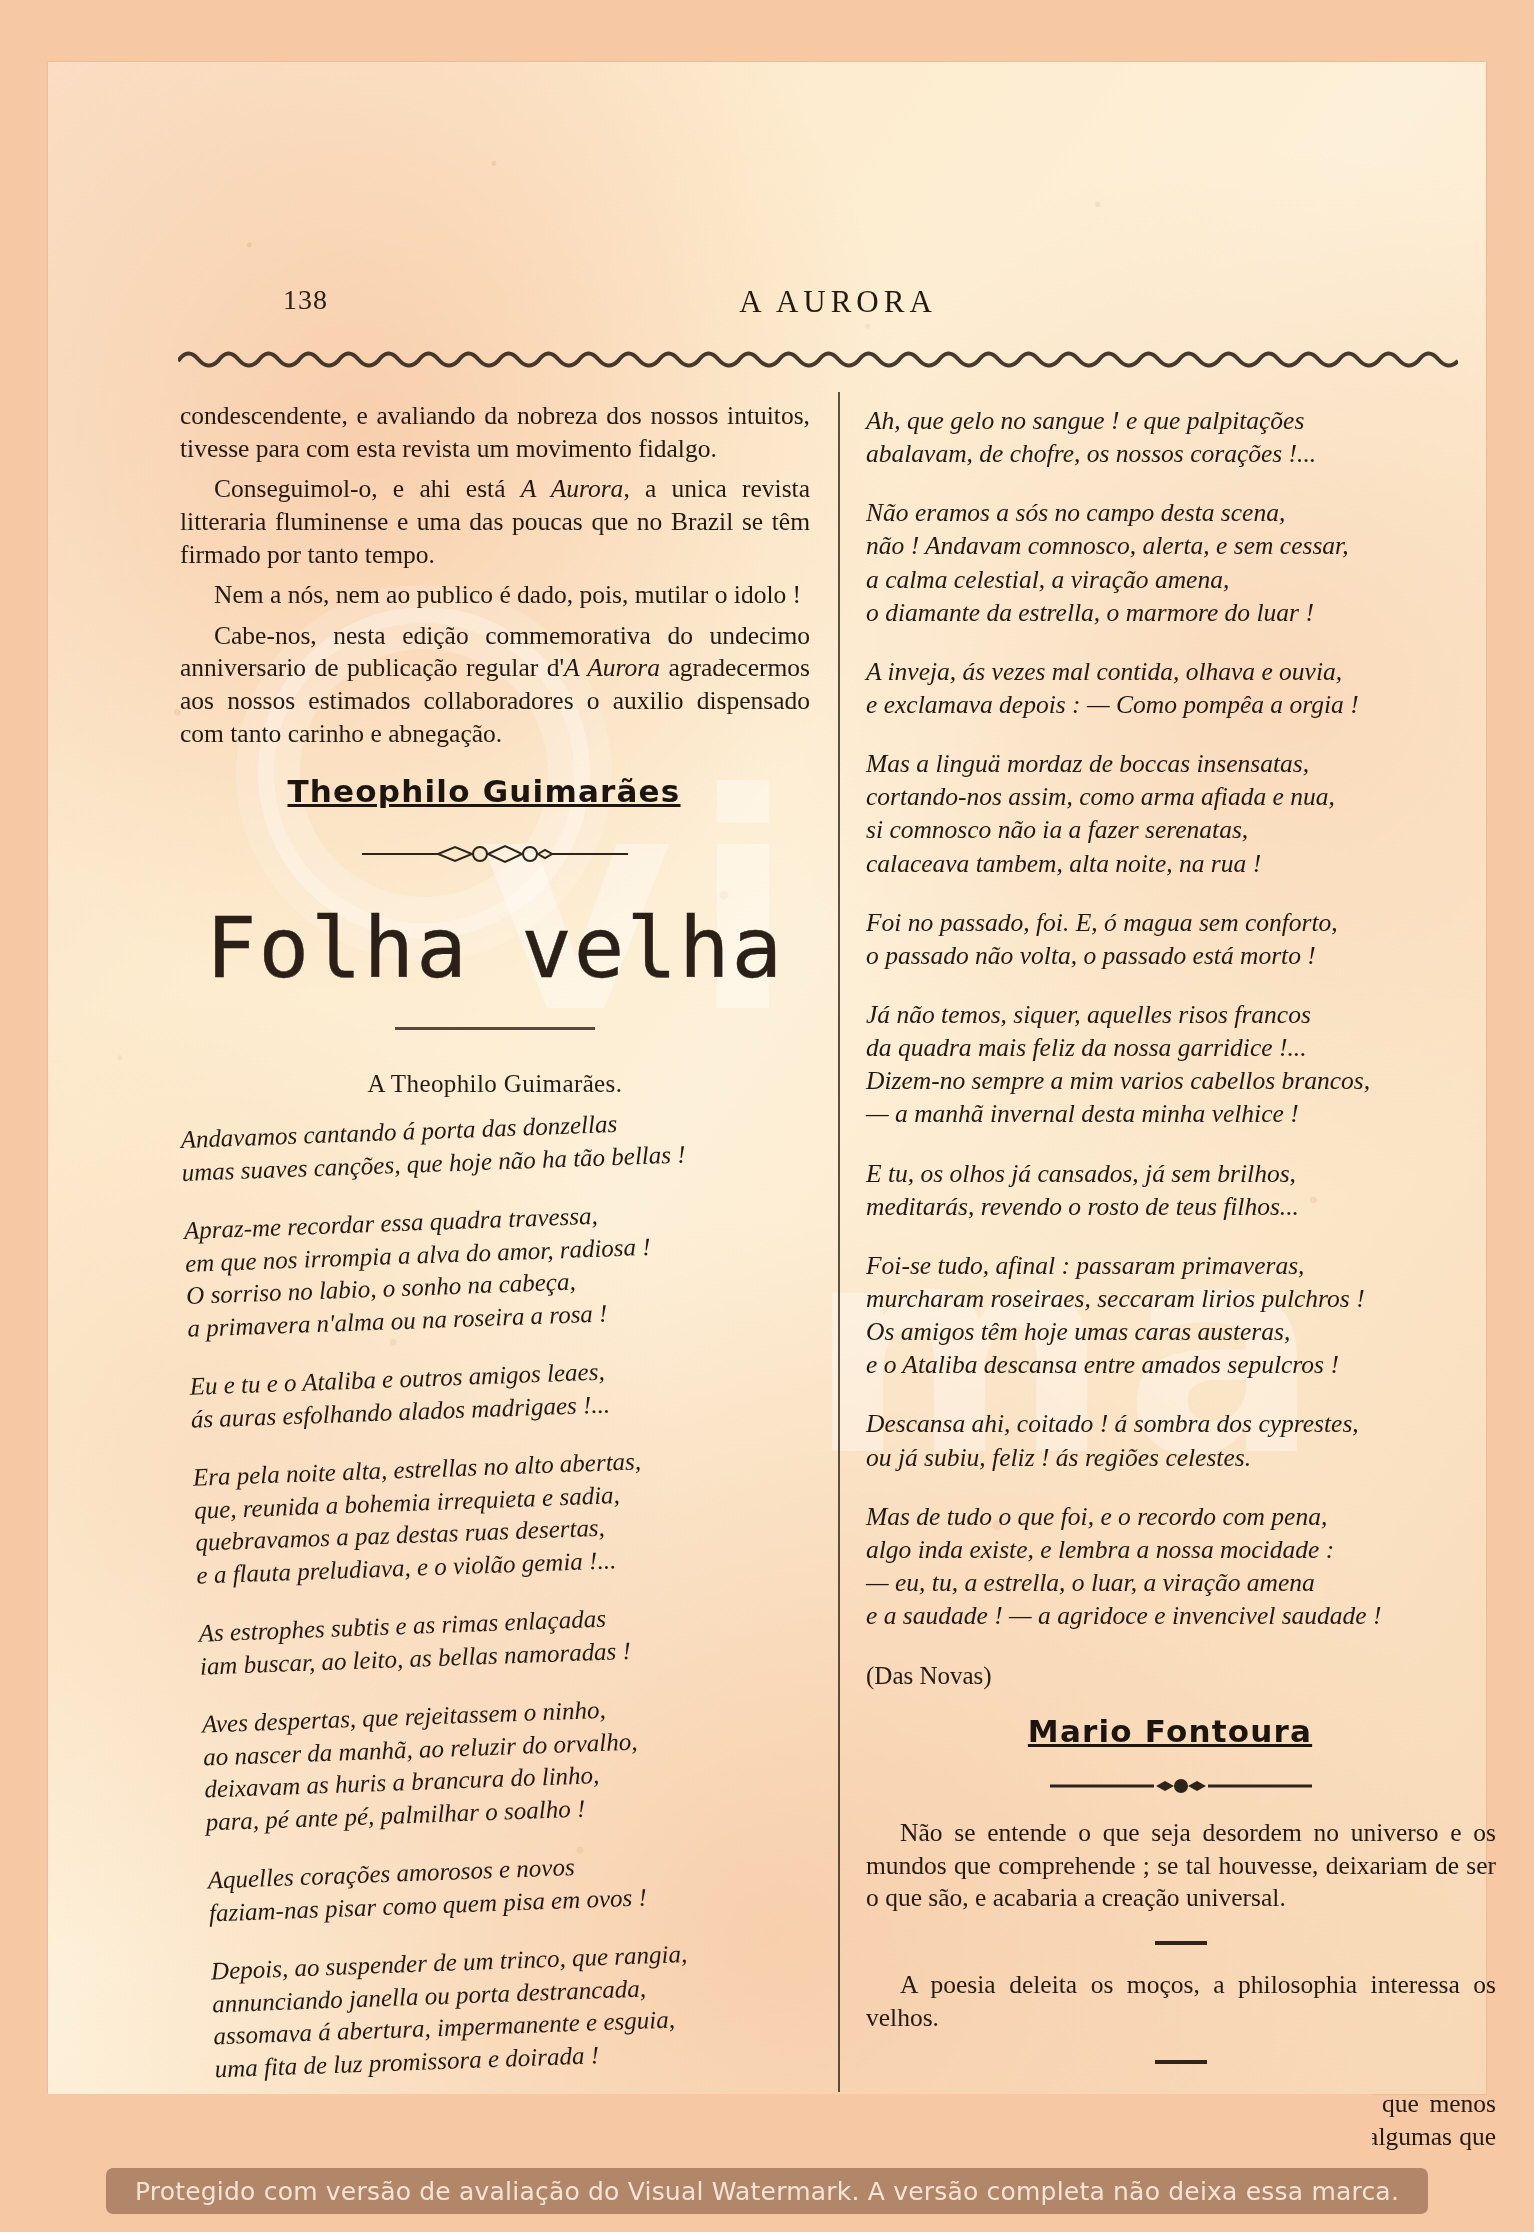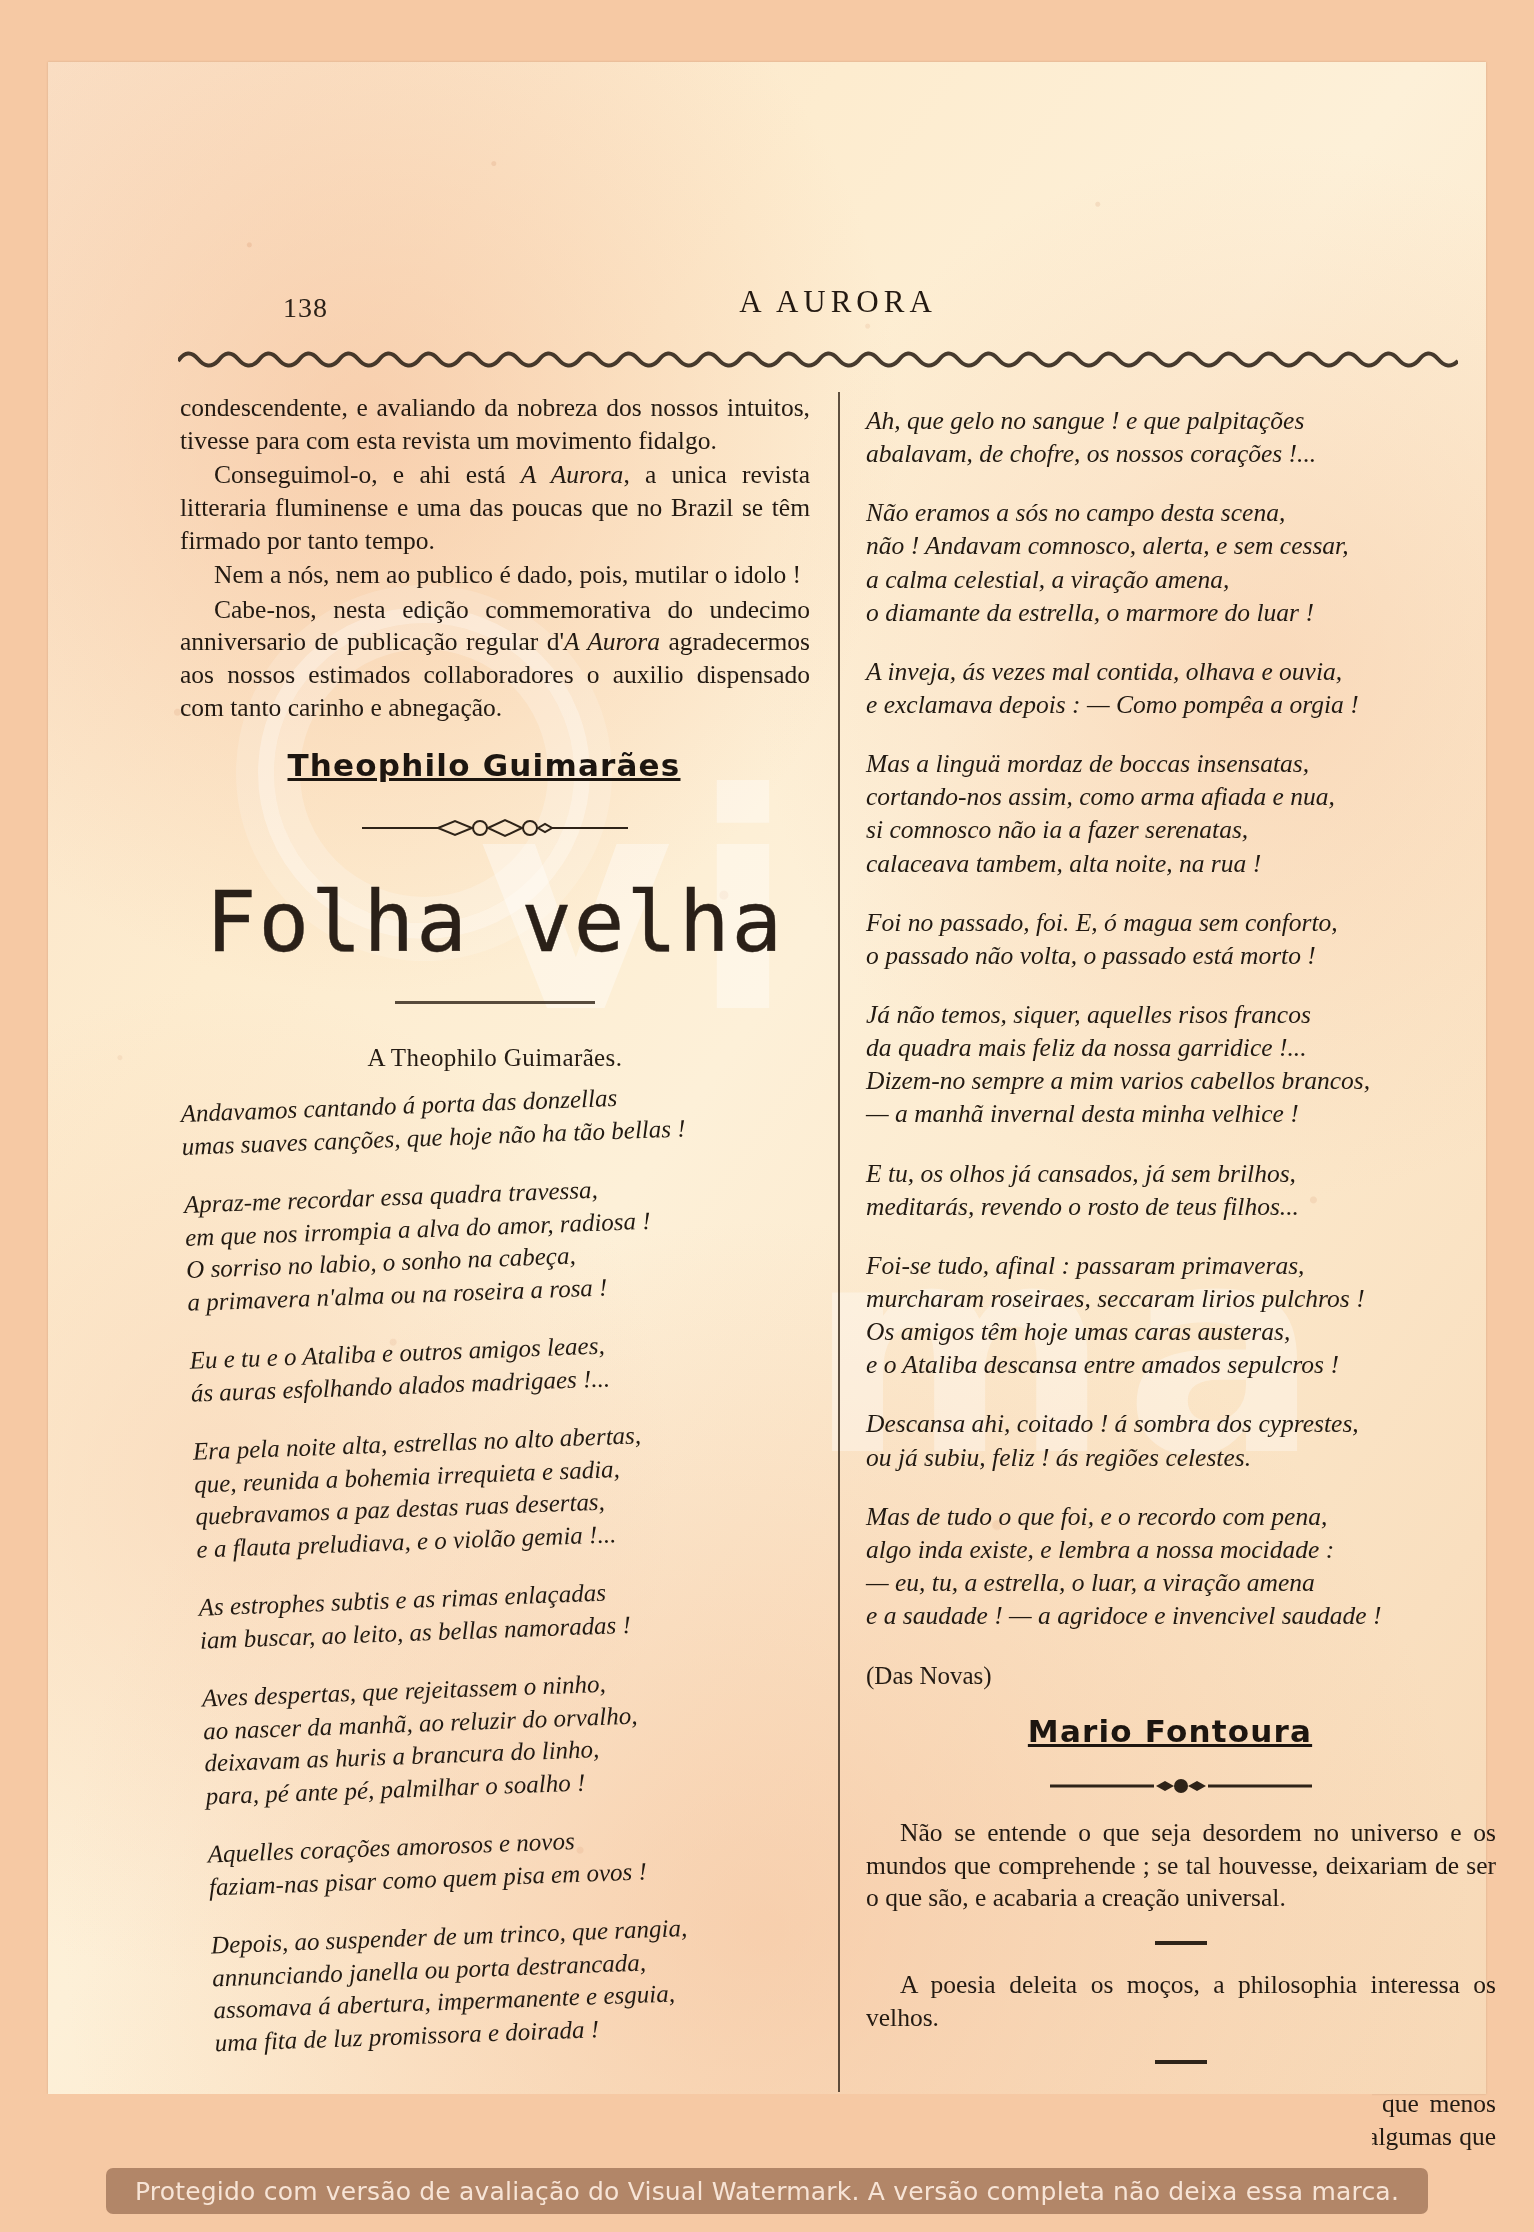--- a/index.html
+++ b/index.html
@@ -93,21 +93,21 @@
   .runhead {
     position: absolute;
     left: 120px;
     top: 222px;
     width: 1300px;
     height: 40px;
   }
   .folio {
     position: absolute;
     left: 115px;
-    top: 8px;
+    top: 0;
     font-size: 28px;
     color: #2b2118;
     letter-spacing: 1px;
   }
   .journal-title {
     position: absolute;
     left: 0;
     top: 0;
     width: 1300px;
     text-align: center;
@@ -146,21 +146,21 @@
     background: #3a2d20;
     opacity: 0.82;
   }
 
   
   .prose {
     font-size: 25.5px;
     line-height: 1.28;
     color: #231a12;
     text-align: justify;
-    margin: 0 0 2px 0;
+    margin: 8px 0 2px 0;
   }
   .prose.indent { text-indent: 34px; }
   .prose i { font-style: italic; }
 
   
   .byline {
     font-family: "DejaVu Sans", sans-serif;
     font-weight: 700;
     font-size: 31px;
     letter-spacing: 1.2px;

